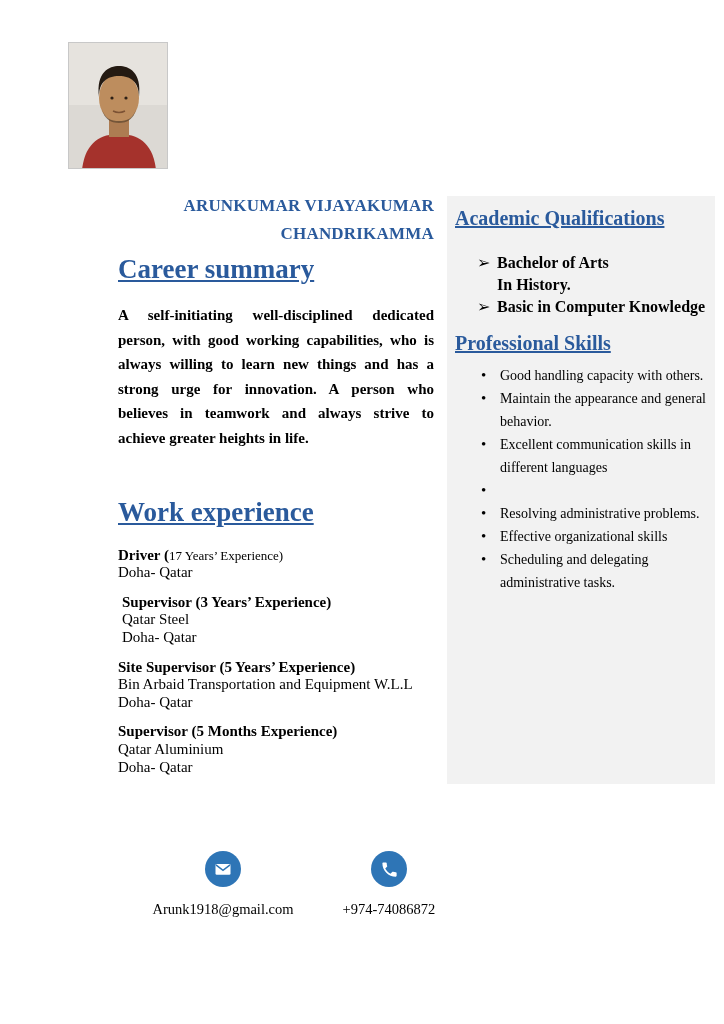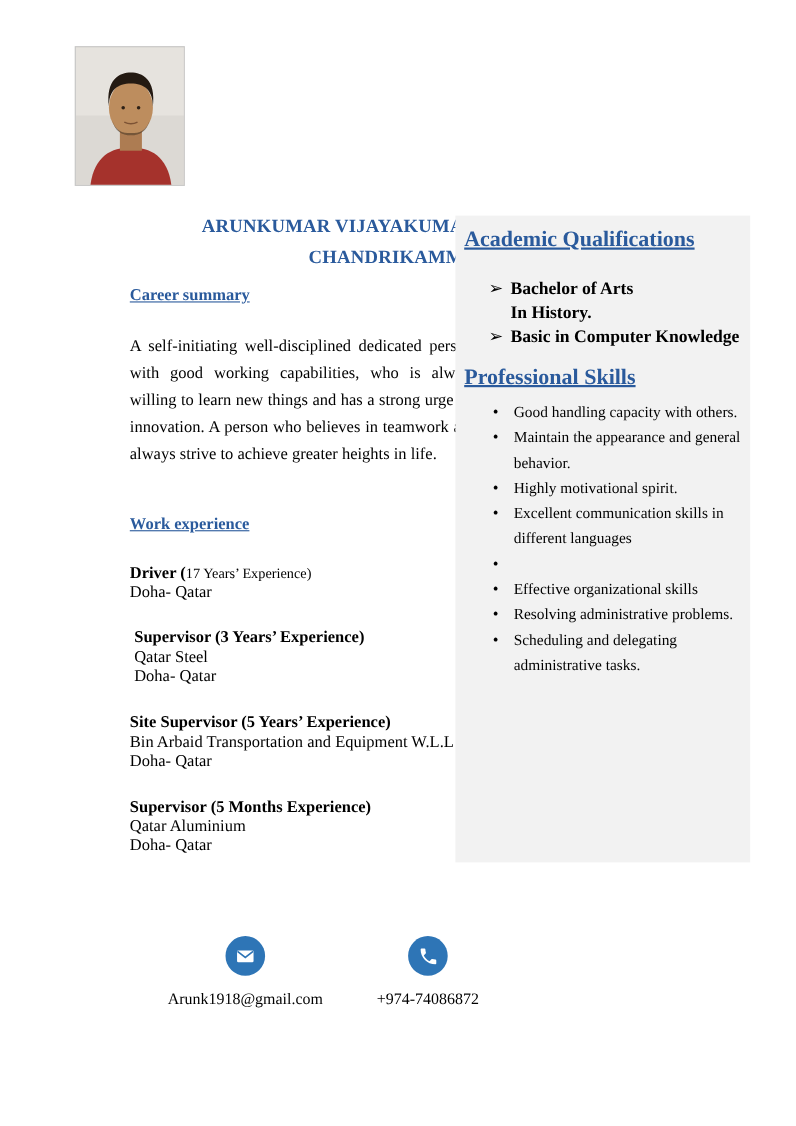--- a/index.html
+++ b/index.html
@@ -17,35 +17,36 @@
   
   .name-block {
     position:absolute; left:118px; top:192px; width:316px;
     text-align:right; font-weight:bold; font-size:17px; line-height:28px;
     color:var(--heading-blue,#2a5a9c); letter-spacing:.2px;
   }
   
   .left-col { position:absolute; left:118px; top:256px; width:316px; }
   .h-blue {
     color:var(--heading-blue,#2a5a9c); font-weight:bold;
-    text-decoration:underline; font-size:15px; line-height:26px;
+    text-decoration:underline; font-size:27px; line-height:26px;
   }
   .summary {
     margin-top:21px; font-size:15px; line-height:24.6px;
     text-align:justify;
+    font-weight:bold;
   }
-  .work-heading { margin-top:38px; }
-  .job { margin-top:24px; font-size:15px; line-height:17.6px; }
+  .work-heading { margin-top:48px; }
+  .job { margin-top:12px; font-size:15px; line-height:17.6px; }
   .job.first { margin-top:22px; }
   .job.indent { padding-left:4px; }
   .job-title { font-weight:bold; }
   .job-title-small { font-size:13px; }
   
   .right-col {
-    position:absolute; left:414px; top:196px; width:268px; height:588px;
+    position:absolute; left:447px; top:196px; width:268px; height:588px;
     background:var(--sidebar-bg,#f2f2f2); padding:10px 3px 0 8px;
   }
   .side-heading { font-size:20px; line-height:24px; }
   .qual-list { list-style:none; margin:22px 0 0 0; }
   .qual-list li {
     position:relative; padding-left:42px; font-weight:bold;
     font-size:16px; line-height:21.5px; white-space:pre-line;
     margin-bottom:1px; min-height:21.5px;
   }
   .qual-list li::before {
@@ -134,25 +135,24 @@
     <ul class="qual-list">
       <li>Bachelor of Arts
 In History.</li>
       <li>Basic in Computer Knowledge</li>
     </ul>
 
     <h2 class="h-blue side-heading skills-heading">Professional Skills</h2>
     <ul class="skills-list">
       <li>Good handling capacity with others.</li>
       <li>Maintain the appearance and general behavior.</li>
-      <li>Highly motivational spirit.</li>
       <li>Excellent communication skills in different languages</li>
       <li></li>
+      <li>Resolving administrative problems.</li>
       <li>Effective organizational skills</li>
-      <li>Resolving administrative problems.</li>
       <li>Scheduling and delegating administrative tasks.</li>
     </ul>
   </div>
 
   <div class="contact email">
     <div class="icon-circle">
       <svg viewBox="0 0 24 24" width="20" height="20">
         <rect x="3" y="6" width="18" height="13" rx="1.5" fill="#ffffff"></rect>
         <path d="M3.5 7 L12 13.6 L20.5 7" stroke="#2e75b6" stroke-width="1.8" fill="none"></path>
       </svg>

